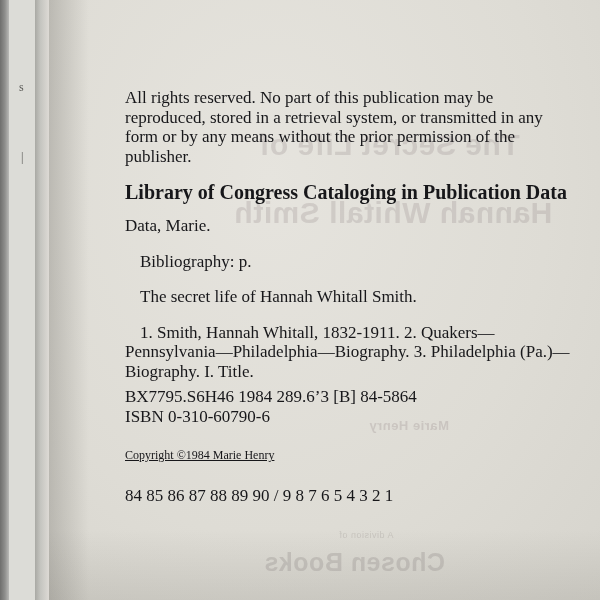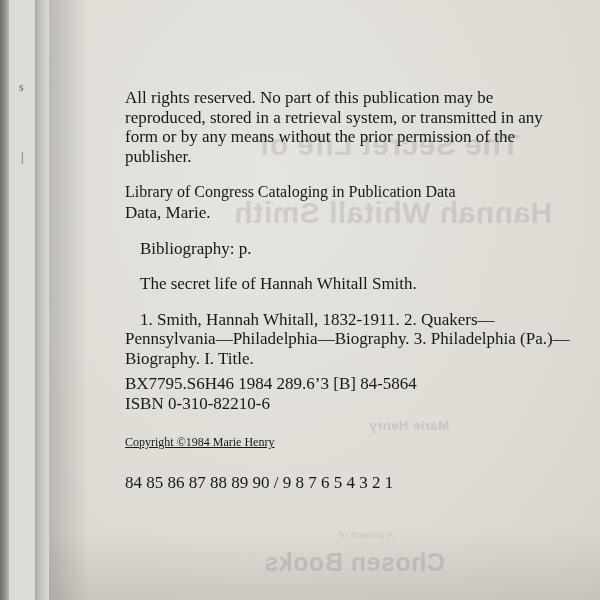--- a/index.html
+++ b/index.html
@@ -105,24 +105,24 @@
     font-family: "Liberation Serif", serif;
     color: #17171a;
   }
   .p {
     font-size: 17px;
     line-height: 19.5px;
     margin: 0 0 13px 0;
     text-align: left;
   }
   .heading {
-    font-size: 16px;
-    font-weight: normal;
+    font-size: 20px;
+    font-weight: bold;
     line-height: 20px;
-    margin: 0 0 1px 0;
+    margin: 0 0 14px 0;
   }
   .indent { text-indent: 15px; }
   .nomargin { margin-bottom: 0; }
   .sp-small { margin-bottom: 6px; }
   .sp-med { margin-bottom: 16px; }
   .sp-lg { margin-bottom: 20px; }
   .copy { font-size: 12px; text-decoration: underline; }
 </style>
 </head>
 <body>
@@ -154,21 +154,21 @@
 
       <p class="p sp-med">Data, Marie.</p>
 
       <p class="p indent sp-med">Bibliography: p.</p>
 
       <p class="p indent sp-med">The secret life of Hannah Whitall Smith.</p>
 
       <p class="p indent sp-small">1. Smith, Hannah Whitall, 1832-1911.   2. Quakers—Pennsylvania—Philadelphia—Biography.   3. Philadelphia (Pa.)—Biography.   I. Title.</p>
 
       <p class="p nomargin">BX7795.S6H46 1984 289.6’3 [B] 84-5864</p>
-      <p class="p sp-lg">ISBN 0-310-82210-6</p>
+      <p class="p sp-lg">ISBN 0-310-60790-6</p>
 
       <p class="p copy sp-lg">Copyright ©1984 Marie Henry</p>
 
 
       <p class="p sp-lg">84 85 86 87 88 89 90 / 9 8 7 6 5 4 3 2 1</p>
 
 
     </div>
   </div>
 </div>

